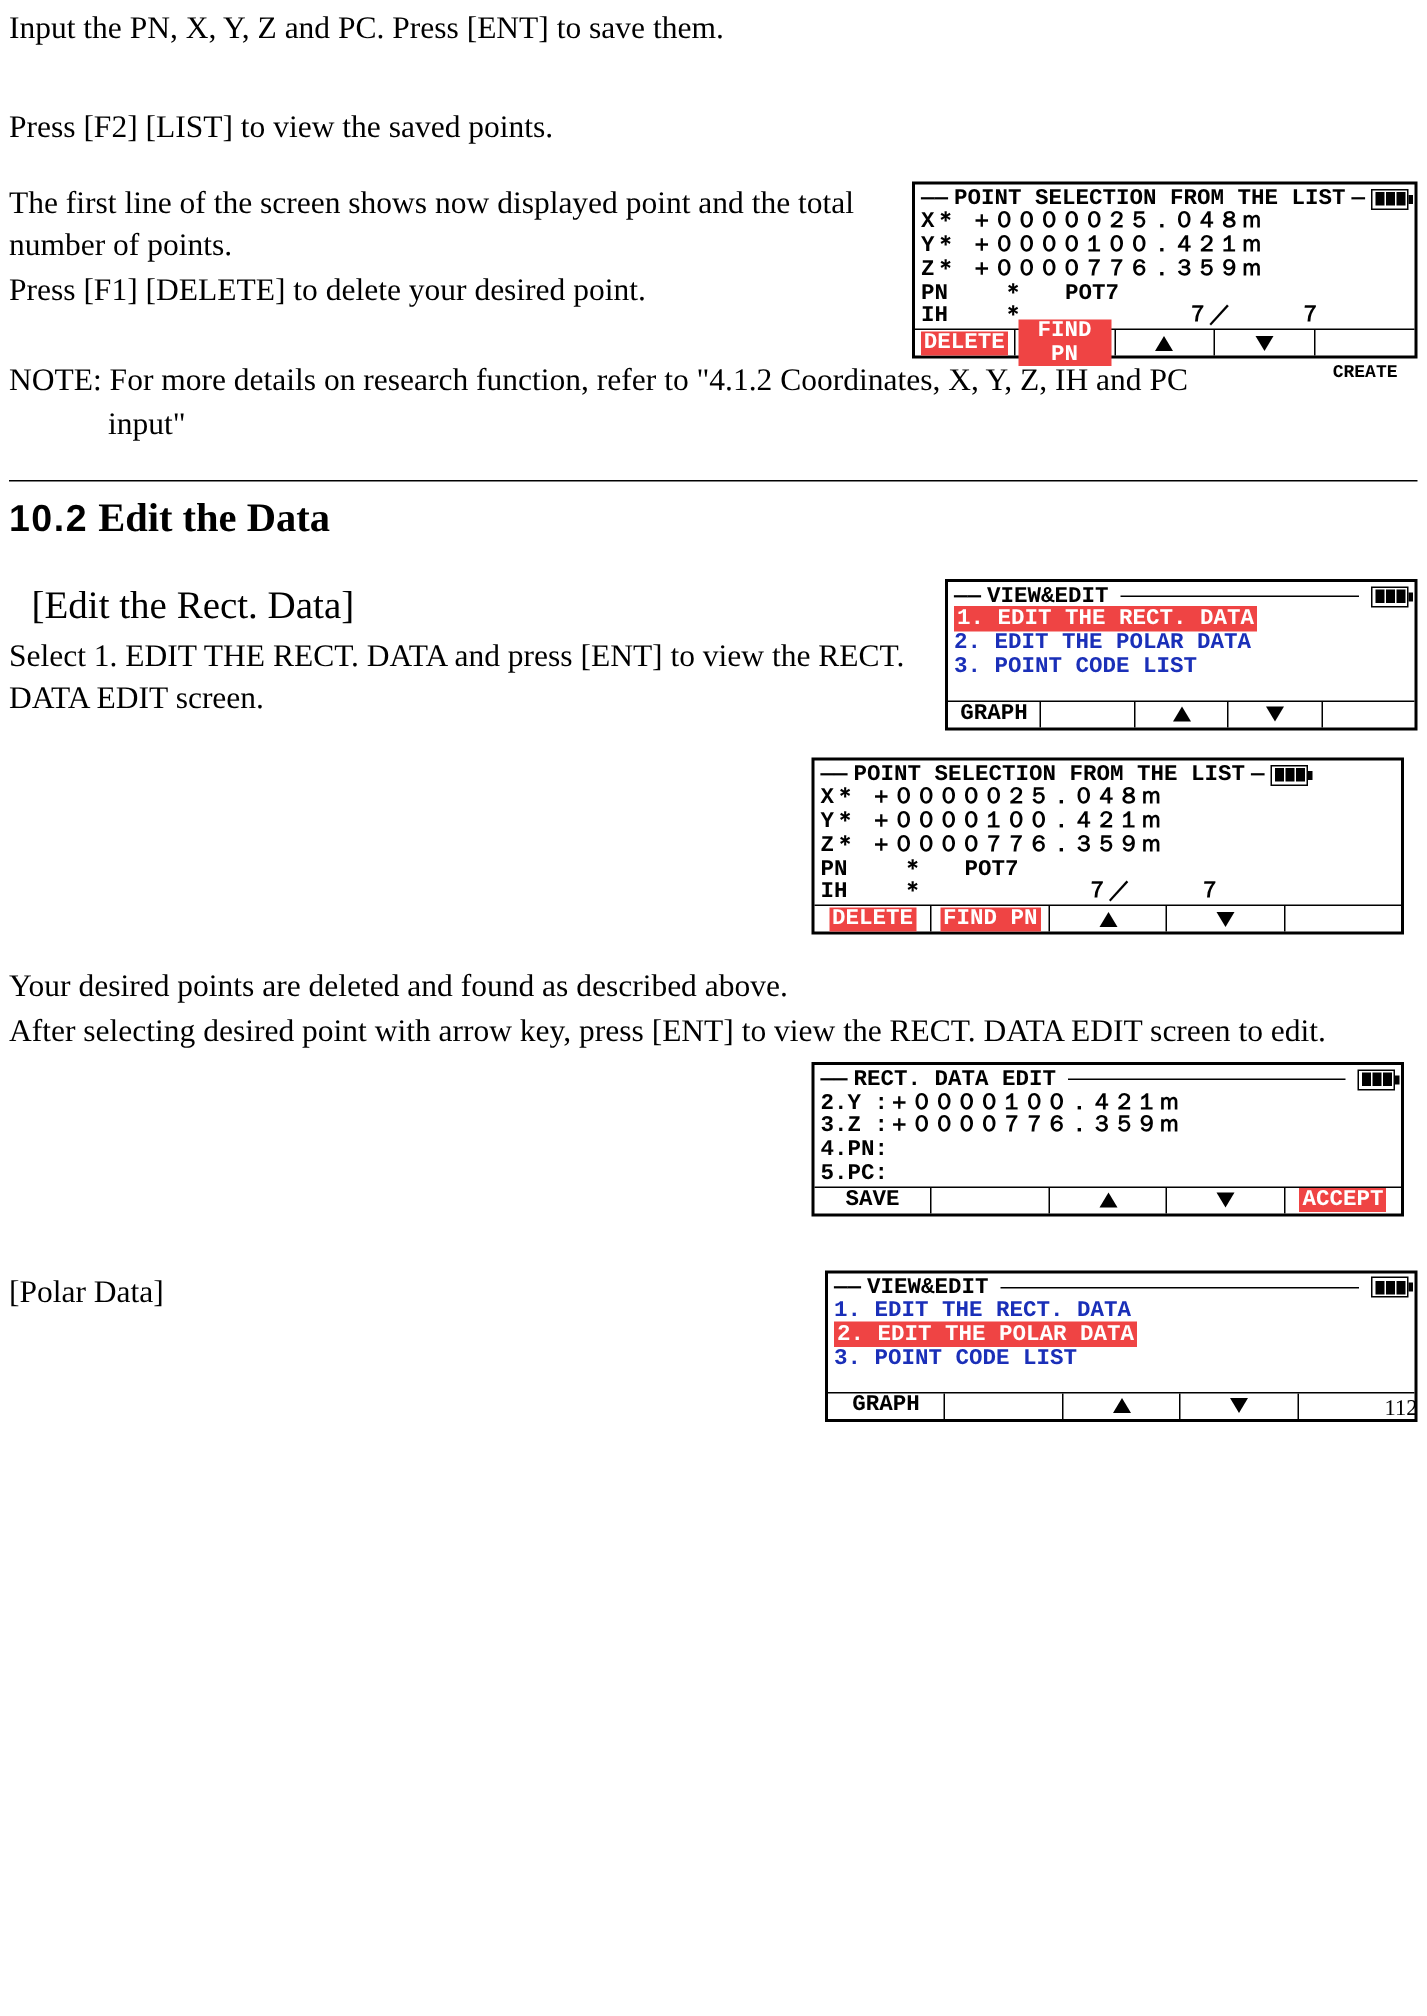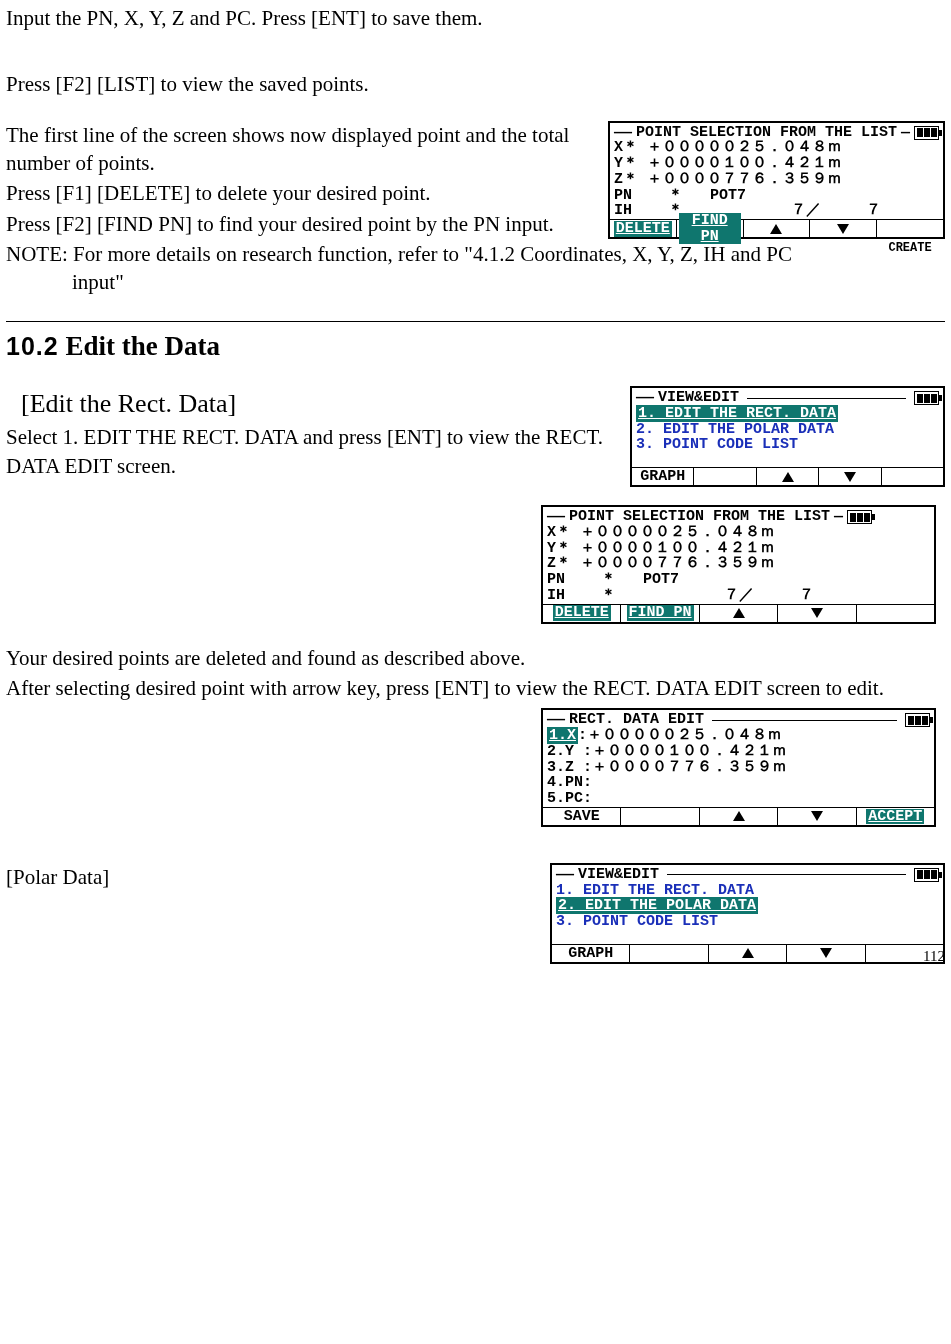--- a/index.html
+++ b/index.html
@@ -38,21 +38,21 @@
   .lcd .menurow > div {
     flex: 1 1 0;
     border-right: 1.5px solid #000;
     text-align: center;
     font-weight: bold;
     padding: 0 2px;
     height: 17px;
     display:flex; align-items:center; justify-content:center;
   }
   .lcd .menurow > div:last-child { border-right: none; }
-  .lcd .inv { background:#0f766e; color:#fff; padding: 0 2px; text-decoration: underline; }
+  .lcd .inv { background:#ef4444; color:#fff; padding: 0 2px; }
   .batt {
     display:inline-block; width:23px; height:12px; border:1.5px solid #000;
     position:relative; vertical-align: middle;
   }
   .batt::after {
     content:""; position:absolute; right:-4px; top:3px; width:3px; height:6px; background:#000;
   }
   .batt .fill { position:absolute; inset:1.5px; display:flex; gap:1px; }
   .batt .fill span { flex:1; background:#000; }
   .arrowup, .arrowdown {
@@ -88,21 +88,20 @@
 <div class="biggap"></div>
 
 <p>Press [F2] [LIST] to view the saved points.</p>
 
 <div class="gap"></div>
 
 <div class="row">
   <div class="txtcol">
     <p>The first line of the screen shows now displayed point and the total number of points.</p>
     <p>Press [F1] [DELETE] to delete your desired point.</p>
-    <p>Press [F2] [FIND PN] to find your desired point by the PN input.</p>
   </div>
 
   <div class="lcd">
     <div class="body">
       <div class="titlebar">
         <span class="dash">——</span>
         <span>POINT SELECTION FROM THE LIST</span>
         <span class="dash">—</span>
         <span class="batt">
             <span class="fill">
@@ -240,21 +239,20 @@
         <span>RECT. DATA EDIT</span>
         <span class="dash" style="flex:1; border-top:1.5px solid #000; height:0; margin:0 4px;"></span>
         <span class="batt">
             <span class="fill">
               <span></span>
               <span></span>
               <span></span>
             </span>
           </span>
       </div>
-      <div class="tline"><span class="inv">1.X</span><span>:＋０００００２５．０４８ｍ</span></div>
       <div class="tline">2.Y :＋００００１００．４２１ｍ</div>
       <div class="tline">3.Z :＋００００７７６．３５９ｍ</div>
       <div class="tline">4.PN:</div>
       <div class="tline">5.PC:</div>
     </div>
     <div class="menurow">
       <div>SAVE</div>
       <div></div>
       <div>
           <span class="arrowup"></span>

